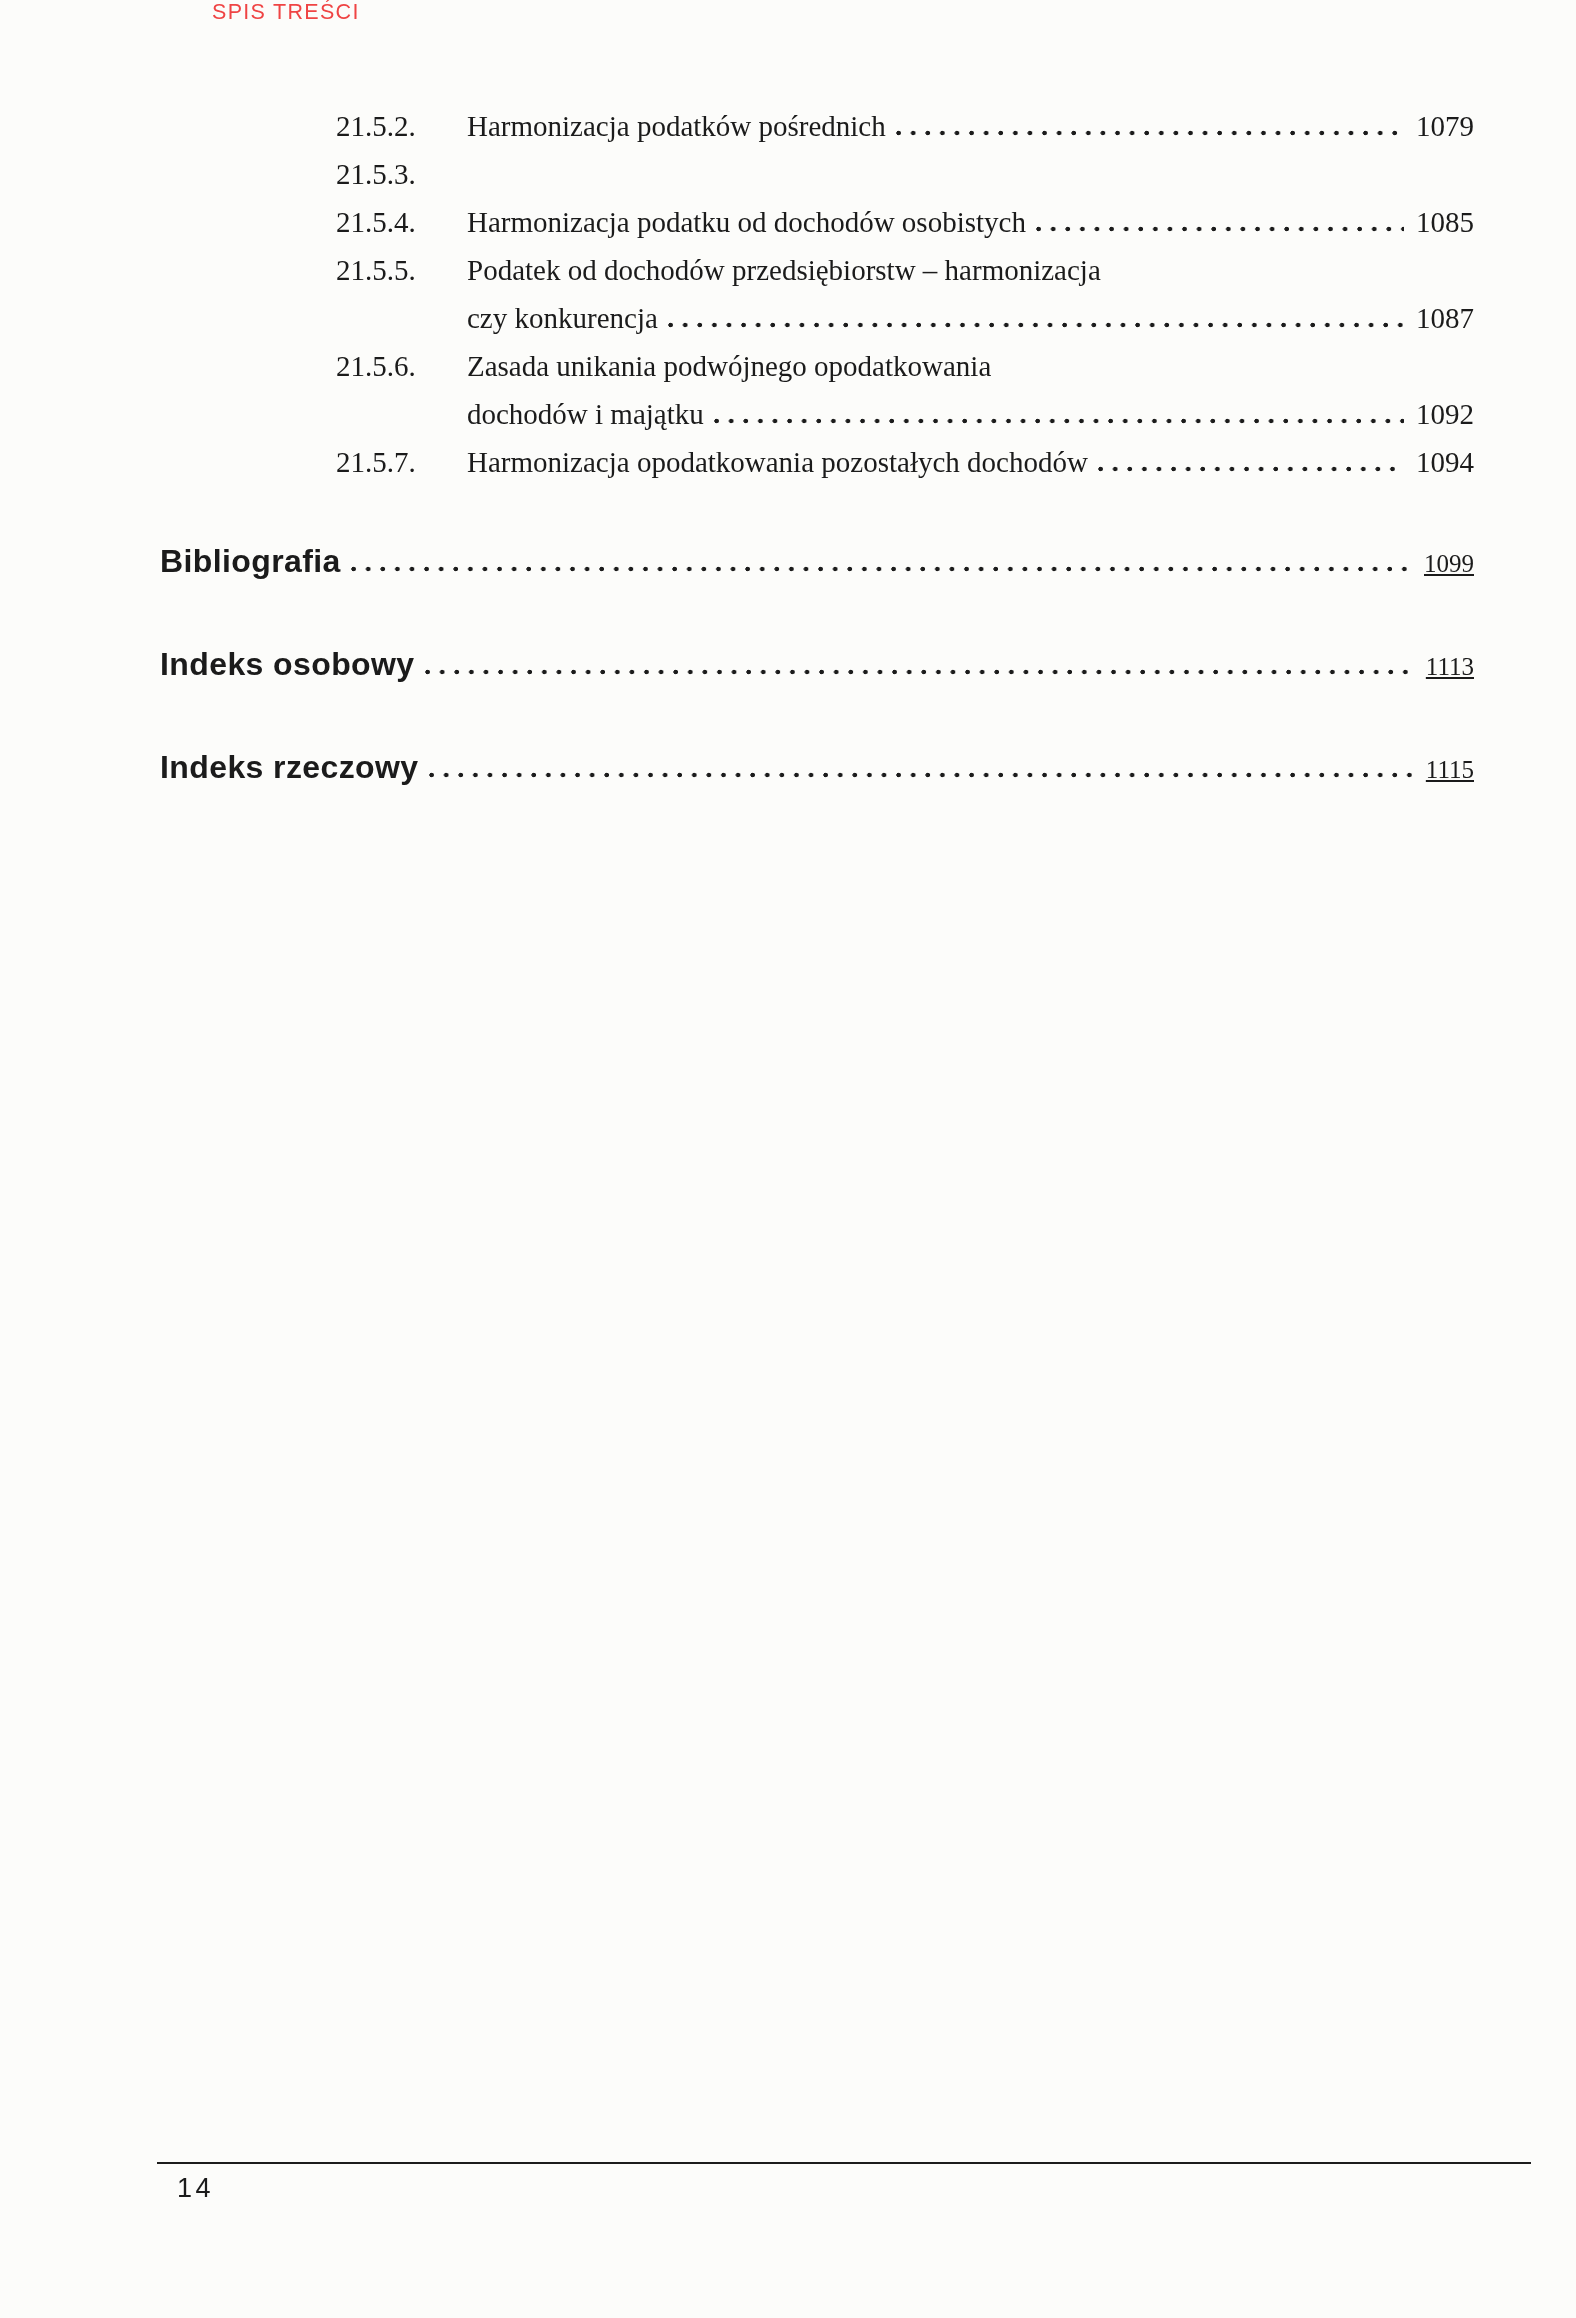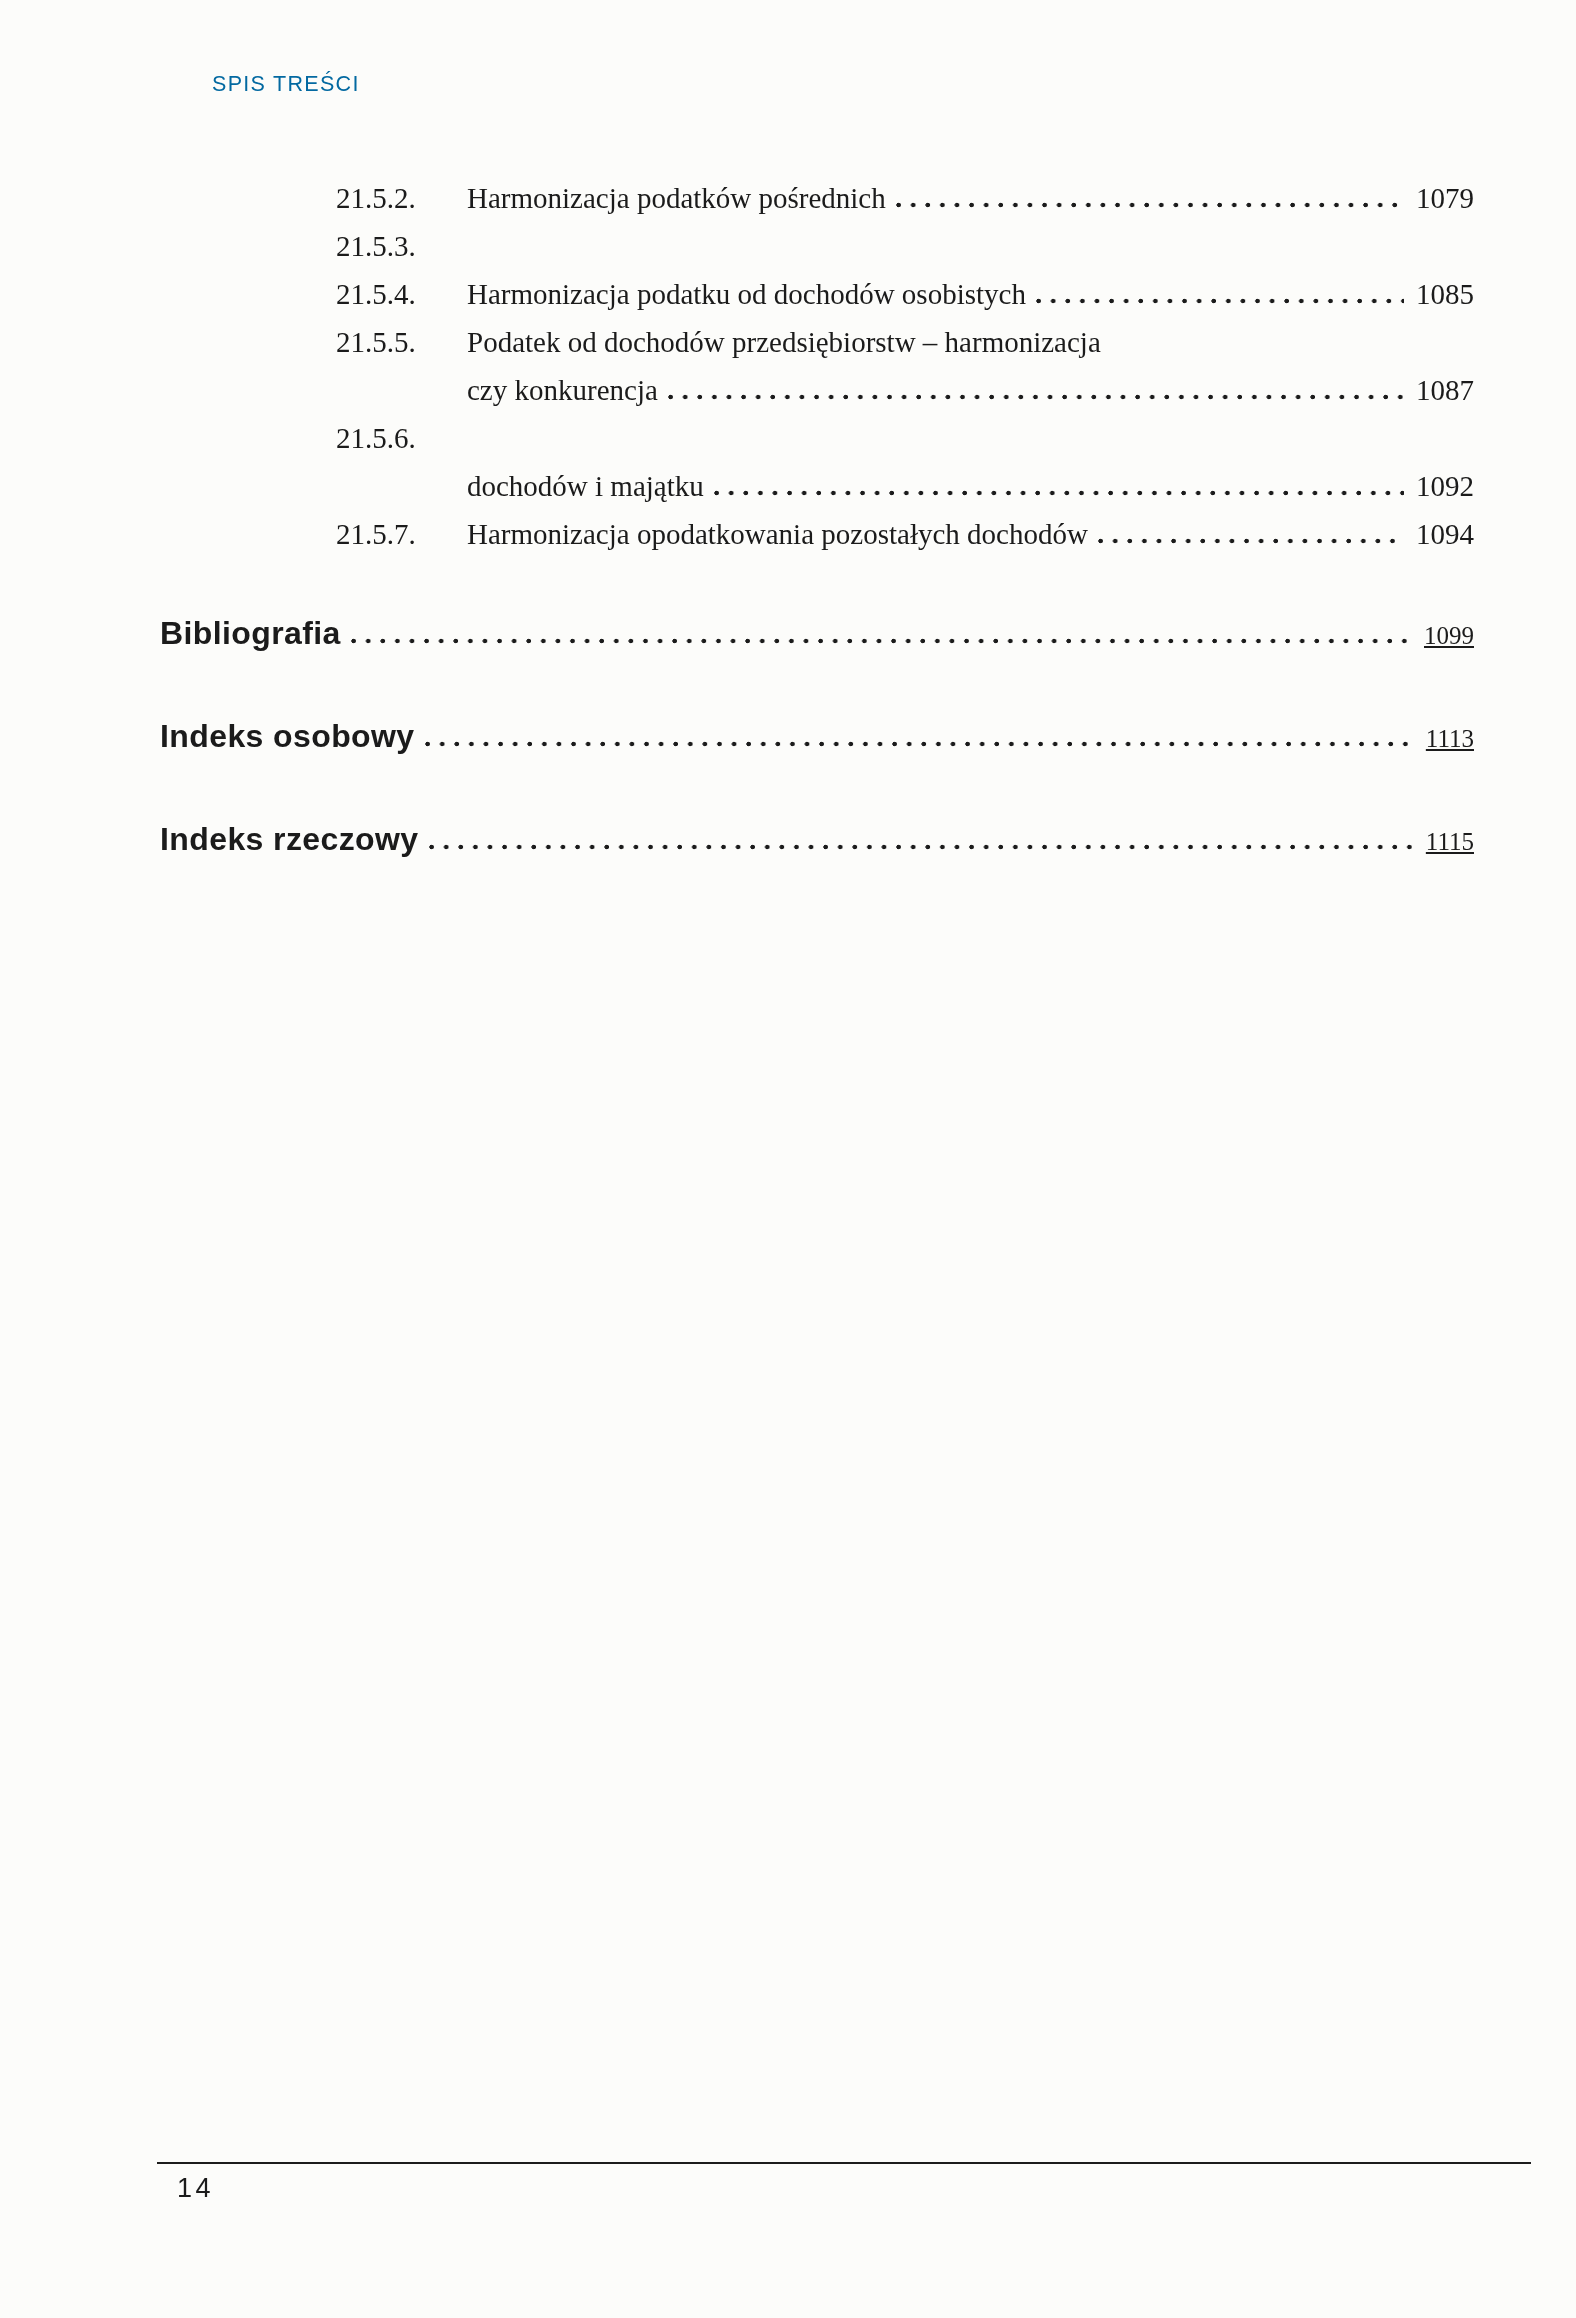--- a/index.html
+++ b/index.html
@@ -11,26 +11,25 @@
     position: relative;
     width: 1576px;
     height: 2319px;
     margin: 0 auto;
     background: #fcfcfa;
     color: #1b1b1b;
     font-family: "Liberation Serif", "DejaVu Serif", serif;
     overflow: hidden;
   }
   .running-head {
-    padding-top: 72px;
     margin-left: 212px;
     font-family: "Liberation Sans", "DejaVu Sans", sans-serif;
     font-size: 21.5px;
     letter-spacing: 1.3px;
-    color: #0369a1;
+    color: #ef4444;
   }
   .toc {
     margin-left: 336px;
     width: 1138px;
     margin-top: 77px;
     font-size: 29px;
     line-height: 48px;
   }
   .toc-row {
     display: flex;
@@ -130,20 +129,21 @@
 
     <div class="toc-row">
       <span class="toc-num"></span>
       <span class="toc-text">czy konkurencja</span>
       <span class="dots"></span>
       <span class="toc-page">1087</span>
     </div>
 
     <div class="toc-row">
       <span class="toc-num">21.5.6.</span>
+      <span class="toc-text">Zasada unikania podwójnego opodatkowania</span>
     </div>
 
     <div class="toc-row">
       <span class="toc-num"></span>
       <span class="toc-text">dochodów i majątku</span>
       <span class="dots"></span>
       <span class="toc-page">1092</span>
     </div>
 
     <div class="toc-row">

